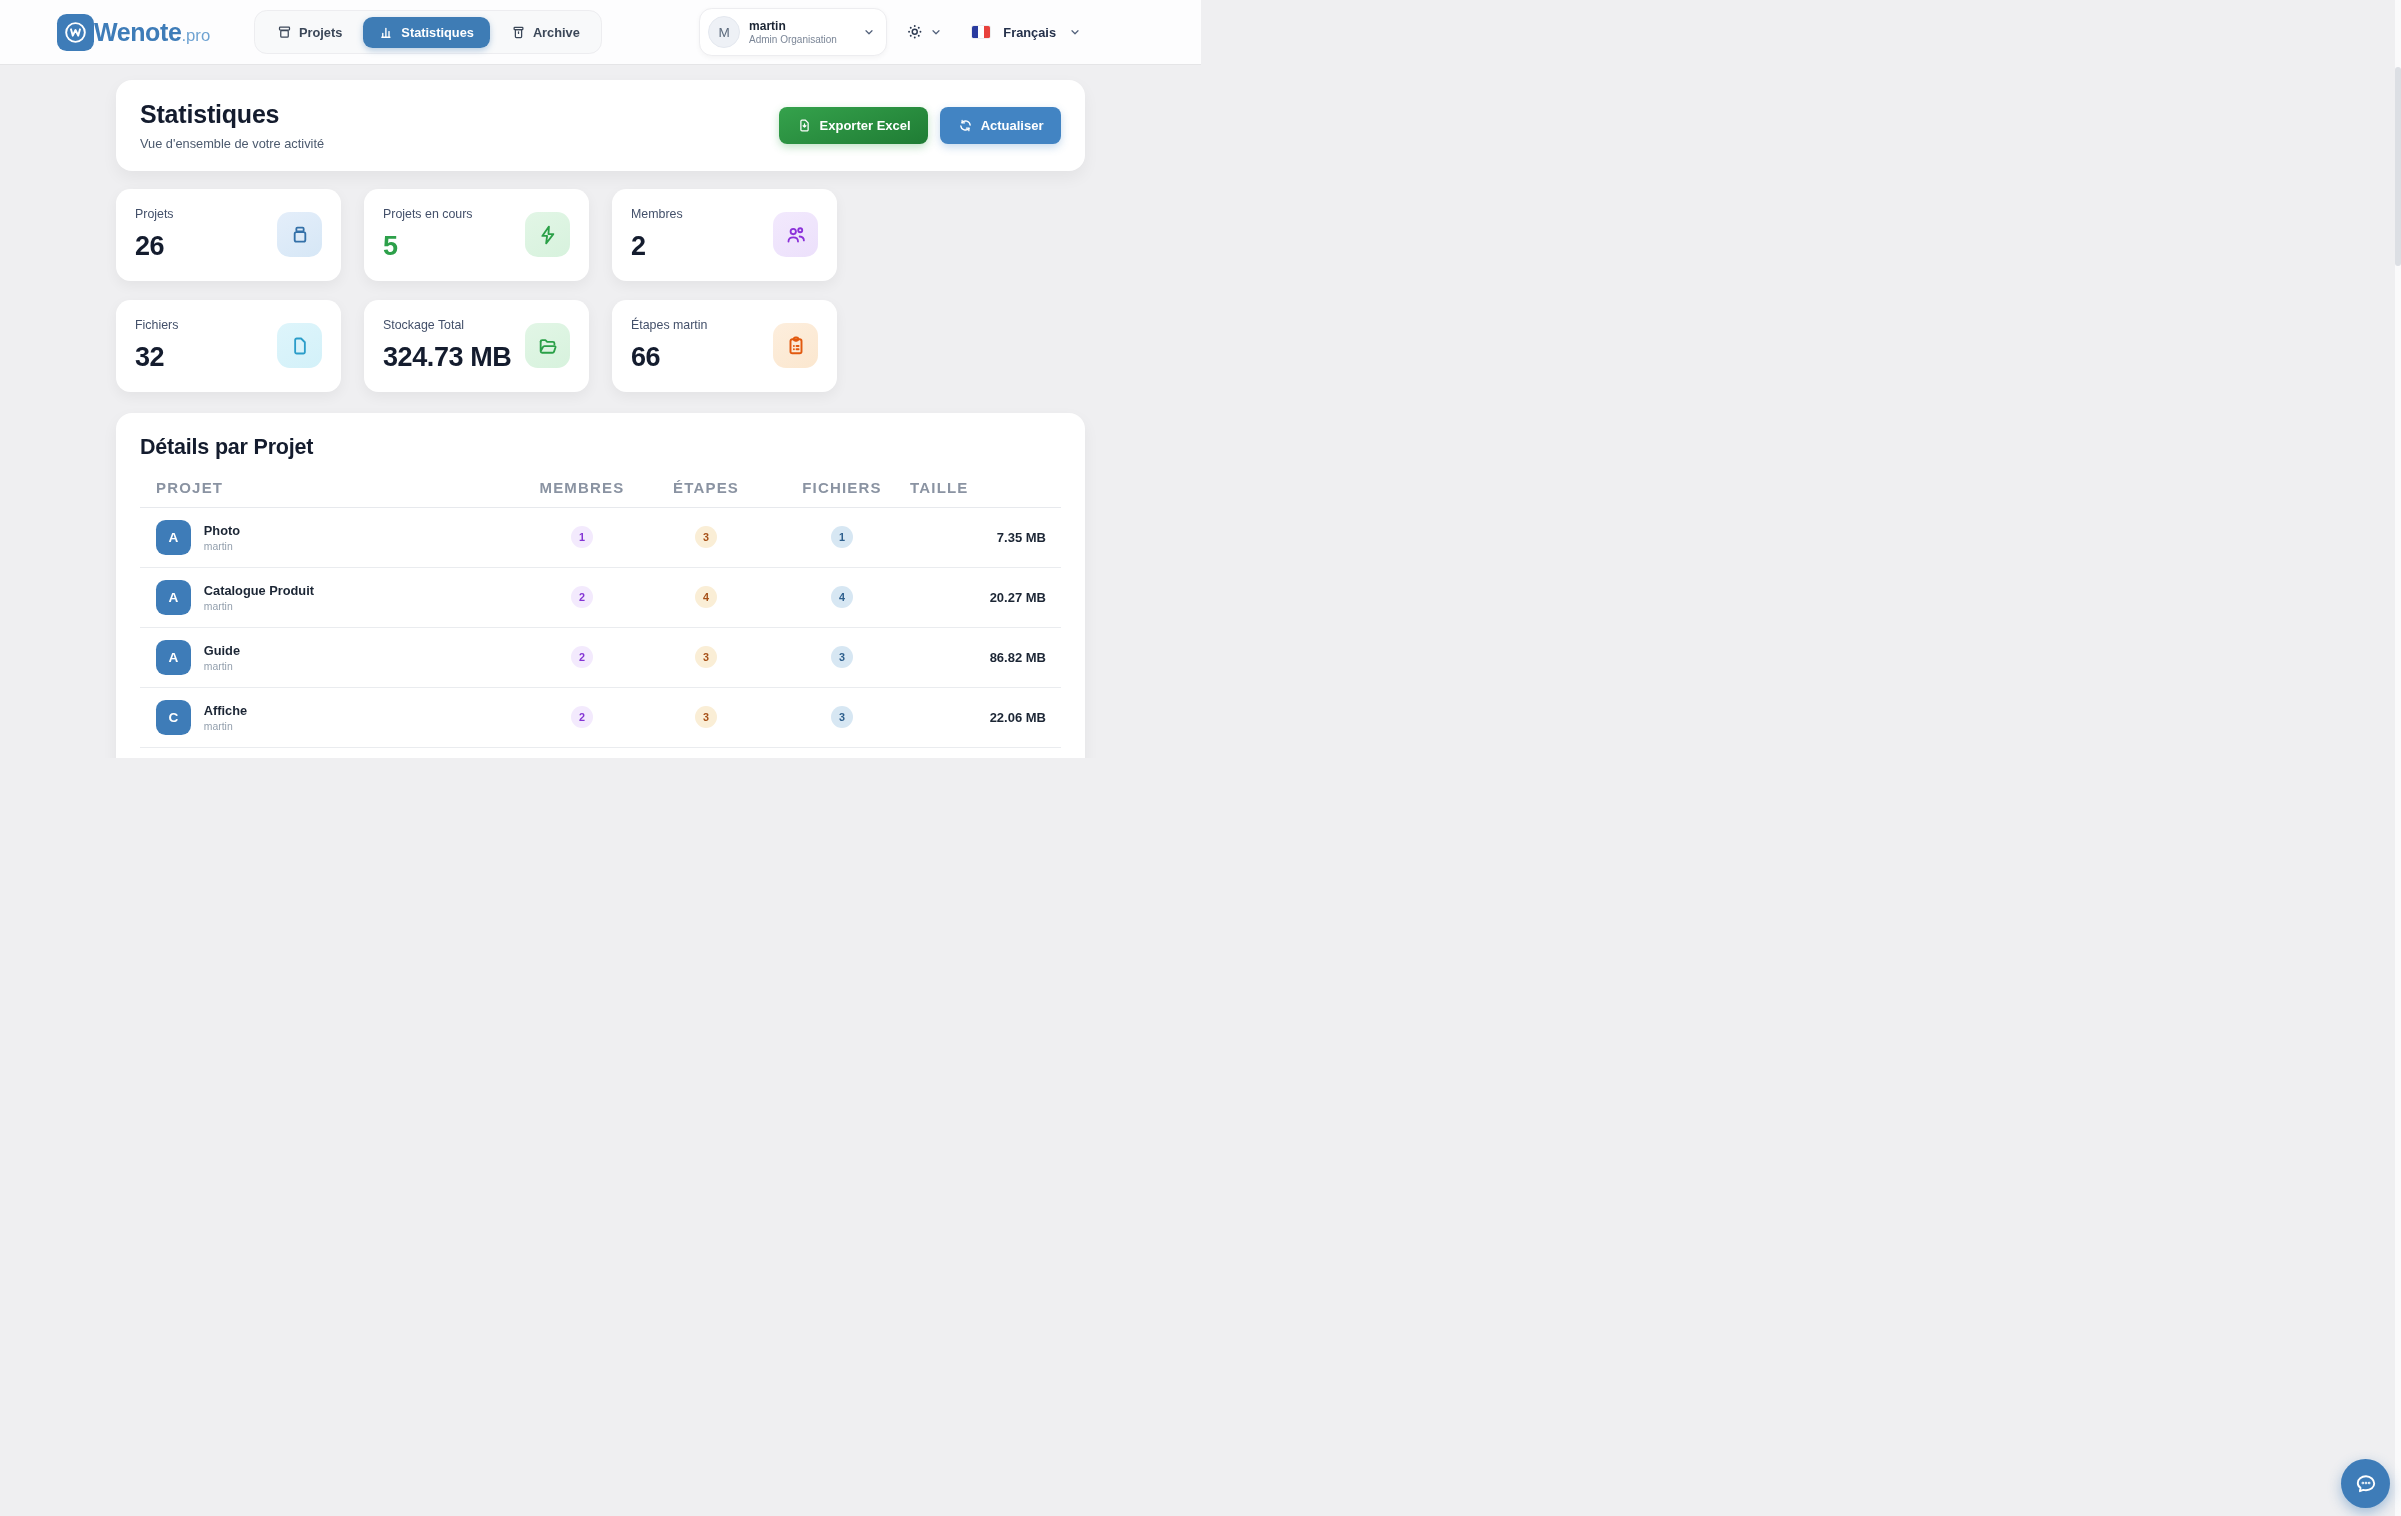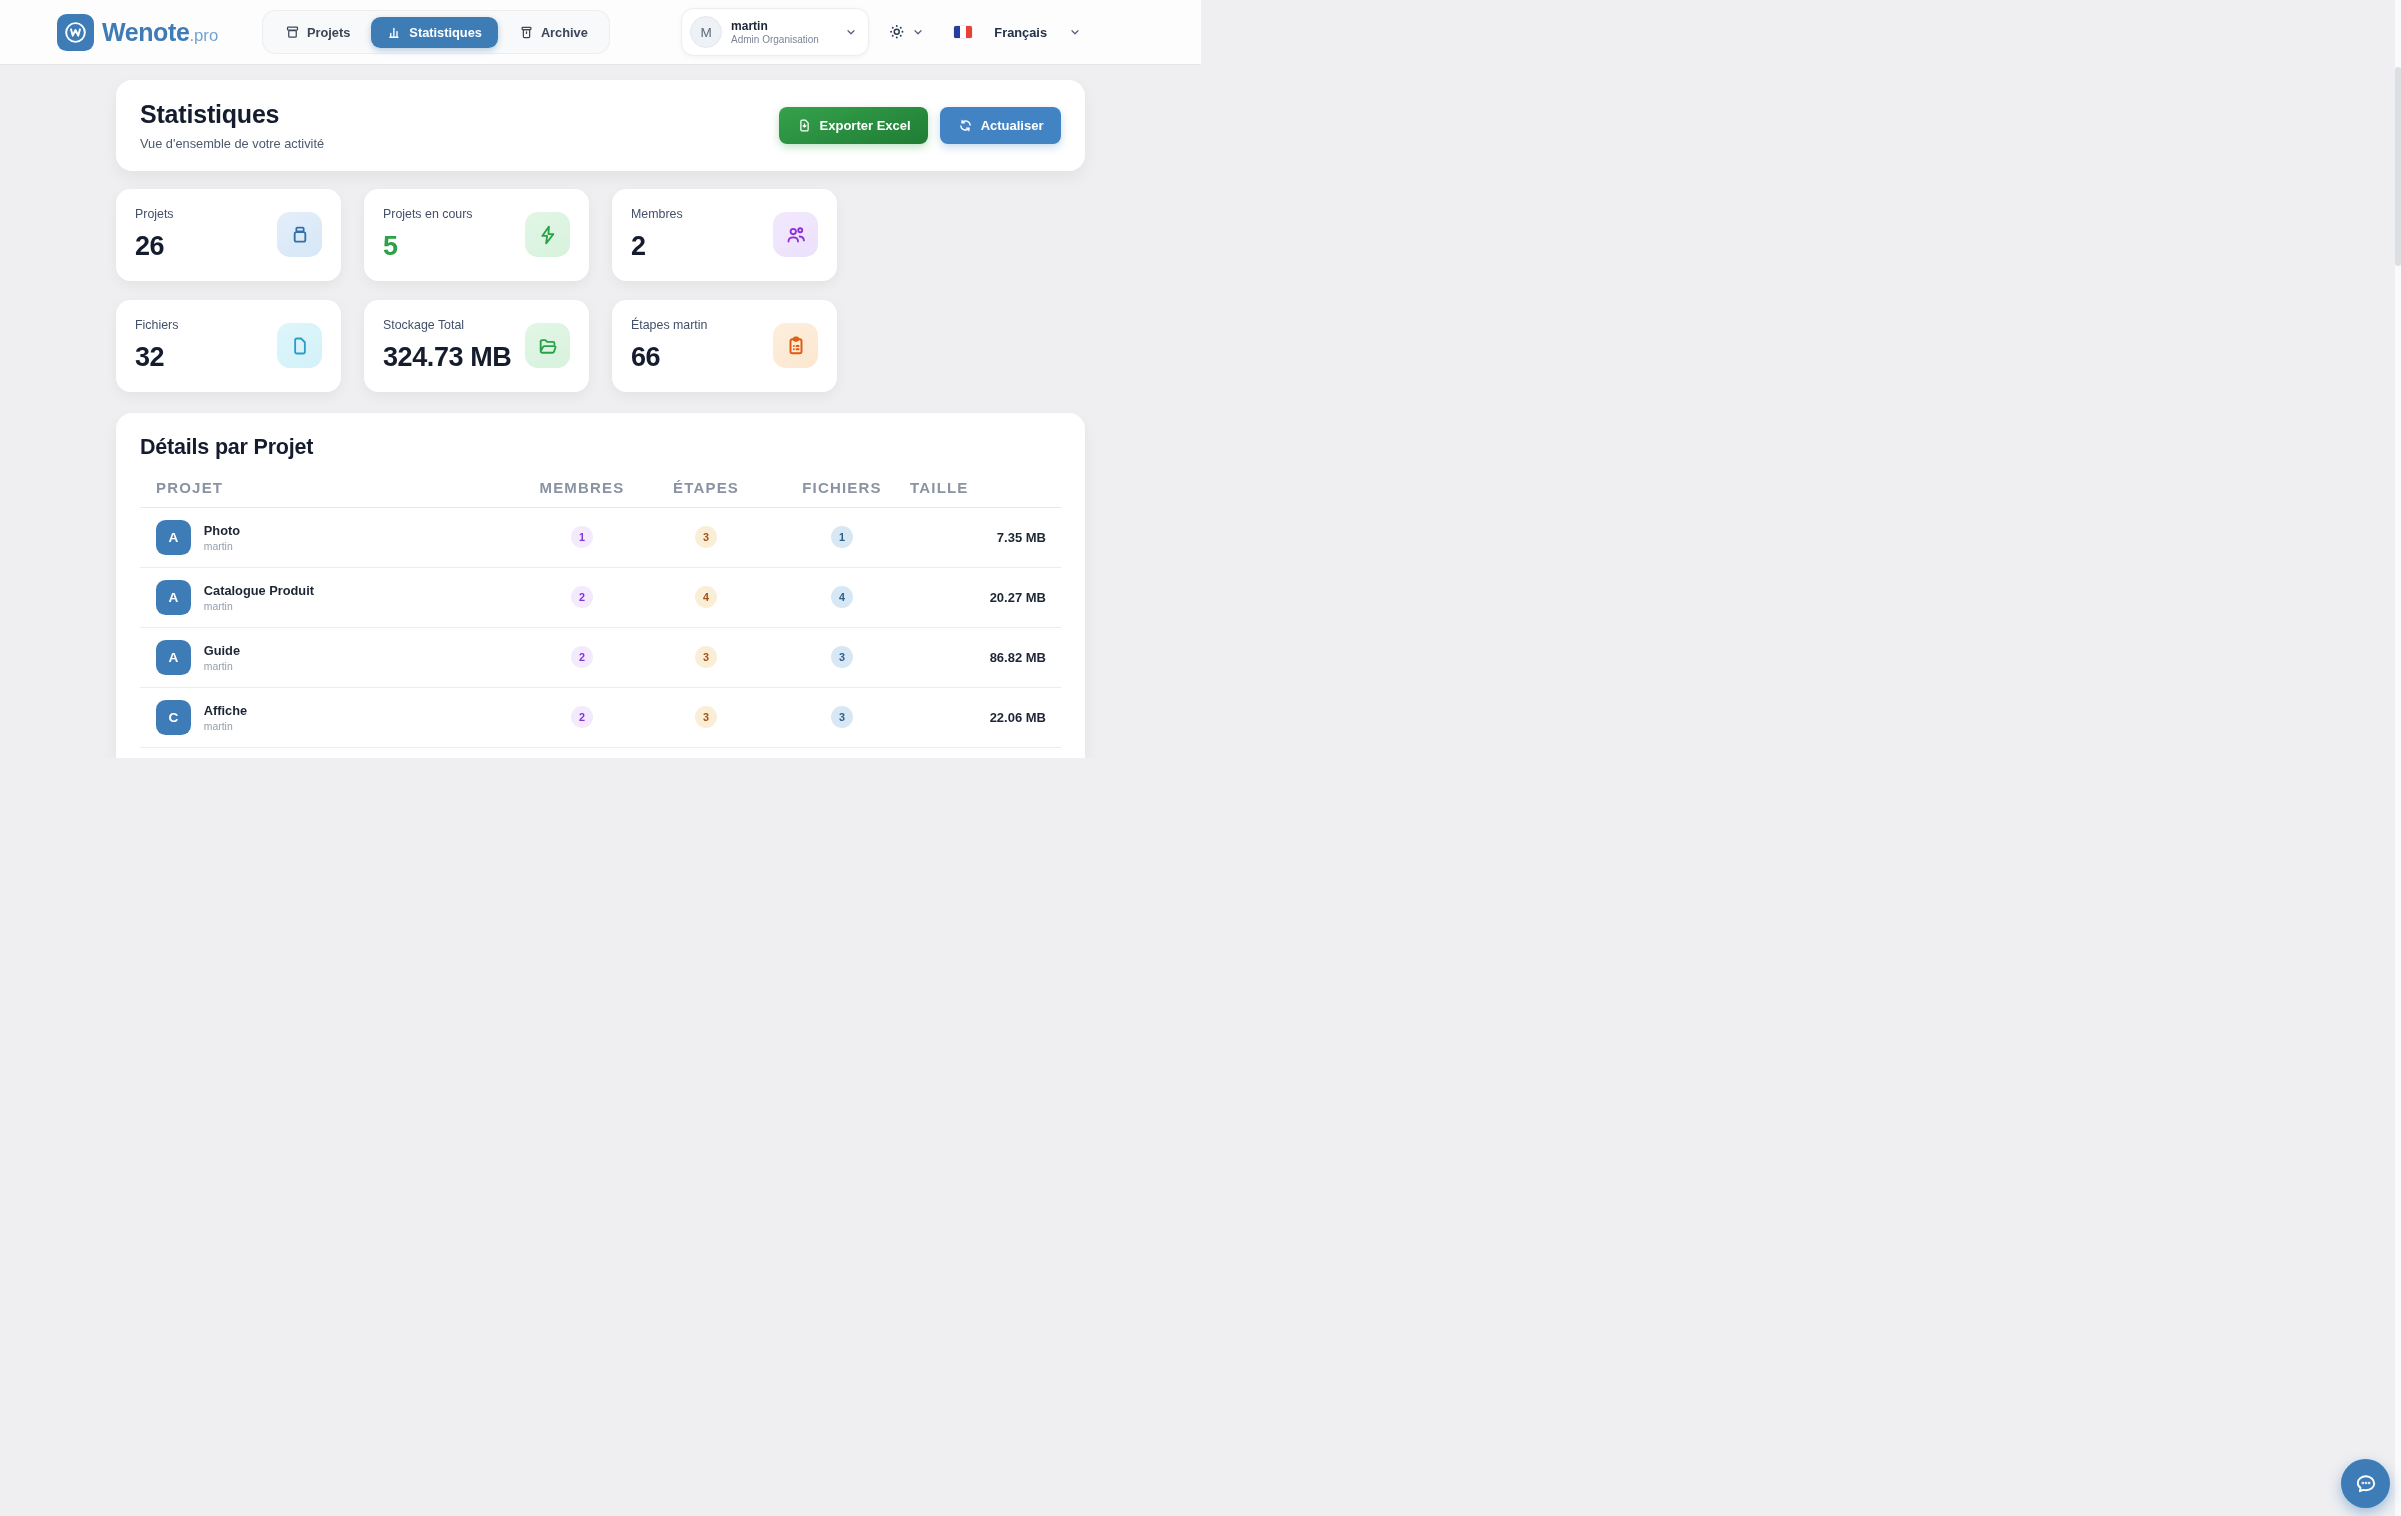--- a/index.html
+++ b/index.html
@@ -2,21 +2,21 @@
 <html style="font-size:12.8px"><head>
 <meta charset="utf-8">
 <style>
   * { margin:0; padding:0; box-sizing:border-box; }
   html,body { width:1201px; height:758px; overflow:hidden; }
   body { font-family:"Liberation Sans", sans-serif; background:#efeff1; color:#16213a; position:relative; }
 
   
   .topbar { height:64px; background:#fdfdfe; display:flex; align-items:center;
             padding:0 120px 0 57px; box-shadow:0 0.8px 0 rgba(0,0,0,.05); position:relative; z-index:5; }
-  .logo { display:flex; align-items:center; gap:8px; margin-left:57px; cursor:pointer; }
+  .logo { display:flex; align-items:center; margin-left:57px; cursor:pointer; }
   .logo-mark { width:37px; height:37px; border-radius:9.6px; background:#3e7cb8; display:flex; align-items:center; justify-content:center; }
   .logo-text { font-size:25px; font-weight:800; color:#3e7cb8; letter-spacing:-0.4px; }
   .logo-suffix { font-size:16.7px; font-weight:400; color:#6fa3d2; }
 
   .nav-group { margin-left:44px; display:flex; align-items:center; gap:4.8px; background:#f8f9fa;
                border:0.8px solid #ededf0; border-radius:12.8px; padding:5.6px; }
   .nav-item { display:flex; align-items:center; gap:7.2px; padding:8px 16px; border-radius:9.6px;
               font-size:12.8px; font-weight:600; color:#3b4758; cursor:pointer; white-space:nowrap; }
   .nav-item svg { width:15px; height:15px; }
   .nav-item.active { background:#3e7cb5; color:#fff; box-shadow:0 2.4px 6.4px rgba(62,124,181,.35); }
@@ -25,21 +25,21 @@
                border:0.8px solid #ededf0; border-radius:12.8px; padding:7.2px 11px 7.2px 8px;
                box-shadow:0 1.6px 4.8px rgba(0,0,0,.04); cursor:pointer; }
   .avatar-initial { width:32px; height:32px; border-radius:50%; background:#eef1f6; border:1.6px solid #e4e8ef;
                     color:#5d6b7d; font-size:13.6px; display:flex; align-items:center; justify-content:center; }
   .user-name { font-size:12px; font-weight:700; color:#1b2534; line-height:1.25; }
   .user-role { font-size:10px; color:#7b8697; }
   .chev { width:12px; height:12px; color:#51607a; flex:0 0 auto; }
 
   .theme-toggle { display:flex; align-items:center; gap:6.4px; margin-left:19px; cursor:pointer; color:#2e3b52; }
   .theme-toggle svg.sun { width:17.5px; height:17.5px; }
-  .lang-select { display:flex; align-items:center; gap:22px; margin-left:30px; cursor:pointer;text-align:right; }
+  .lang-select { display:flex; align-items:center; gap:13px; margin-left:30px; cursor:pointer;text-align:right; }
   .flag { width:18.3px; height:12.8px; border-radius:1.6px; overflow:hidden; display:flex; box-shadow:0 0 0 0.8px rgba(0,0,0,.08); }
   .flag i { flex:1; } .flag .b{background:#2a3b9f;} .flag .w{background:#fff;} .flag .r{background:#e8413c;}
   .lang-label { font-size:12.8px; font-weight:600; color:#24304a; }
 
   
   .container { width:969px; margin:0 auto; }
 
   .hero { margin-top:16px; background:#fff; border-radius:16px; padding:20px 24px;
           box-shadow:0 6.4px 16px rgba(0,0,0,.05); display:flex; align-items:center; justify-content:space-between; }
   .hero-title { font-size:25px; font-weight:800; color:#141c2e; letter-spacing:-0.2px; }

